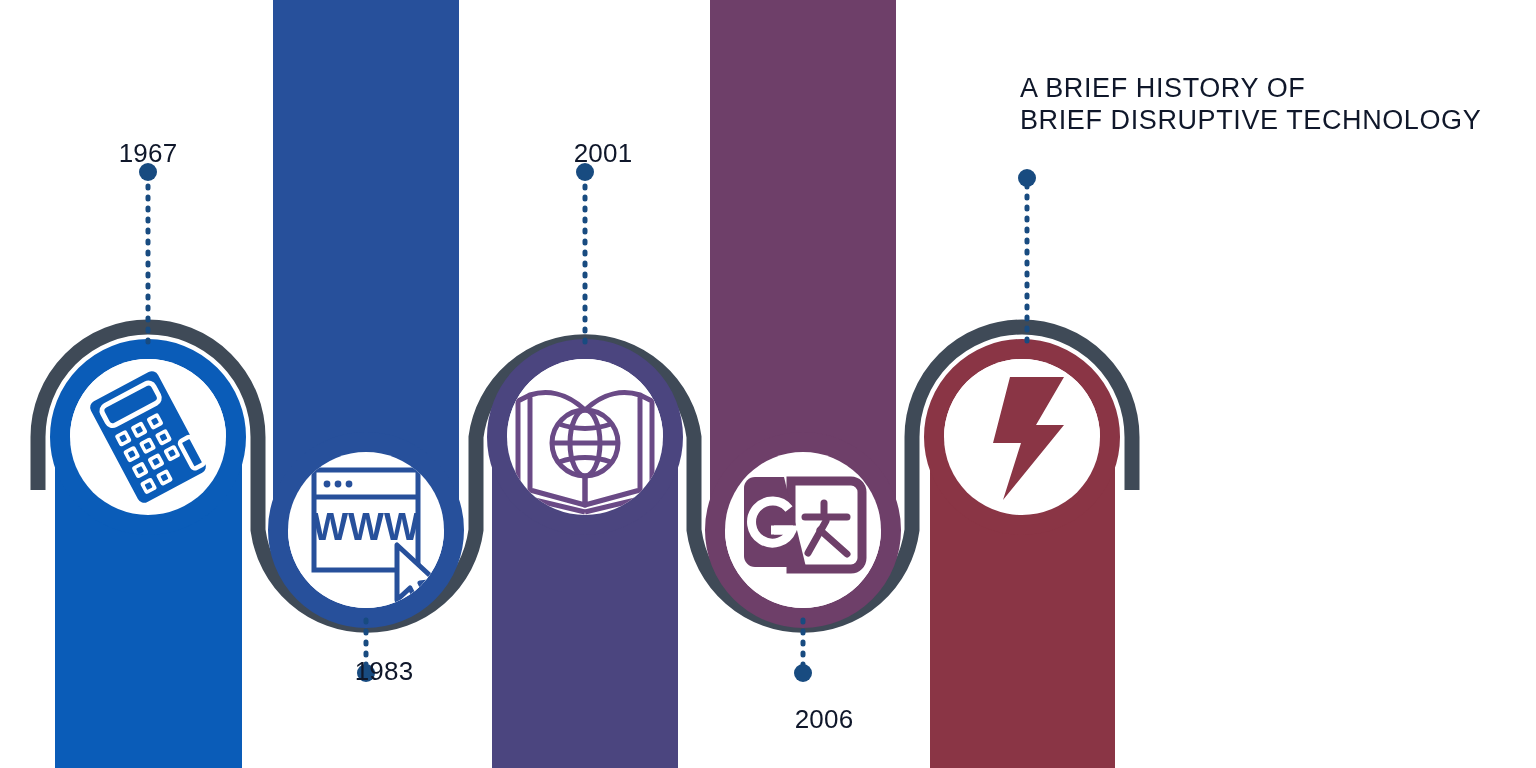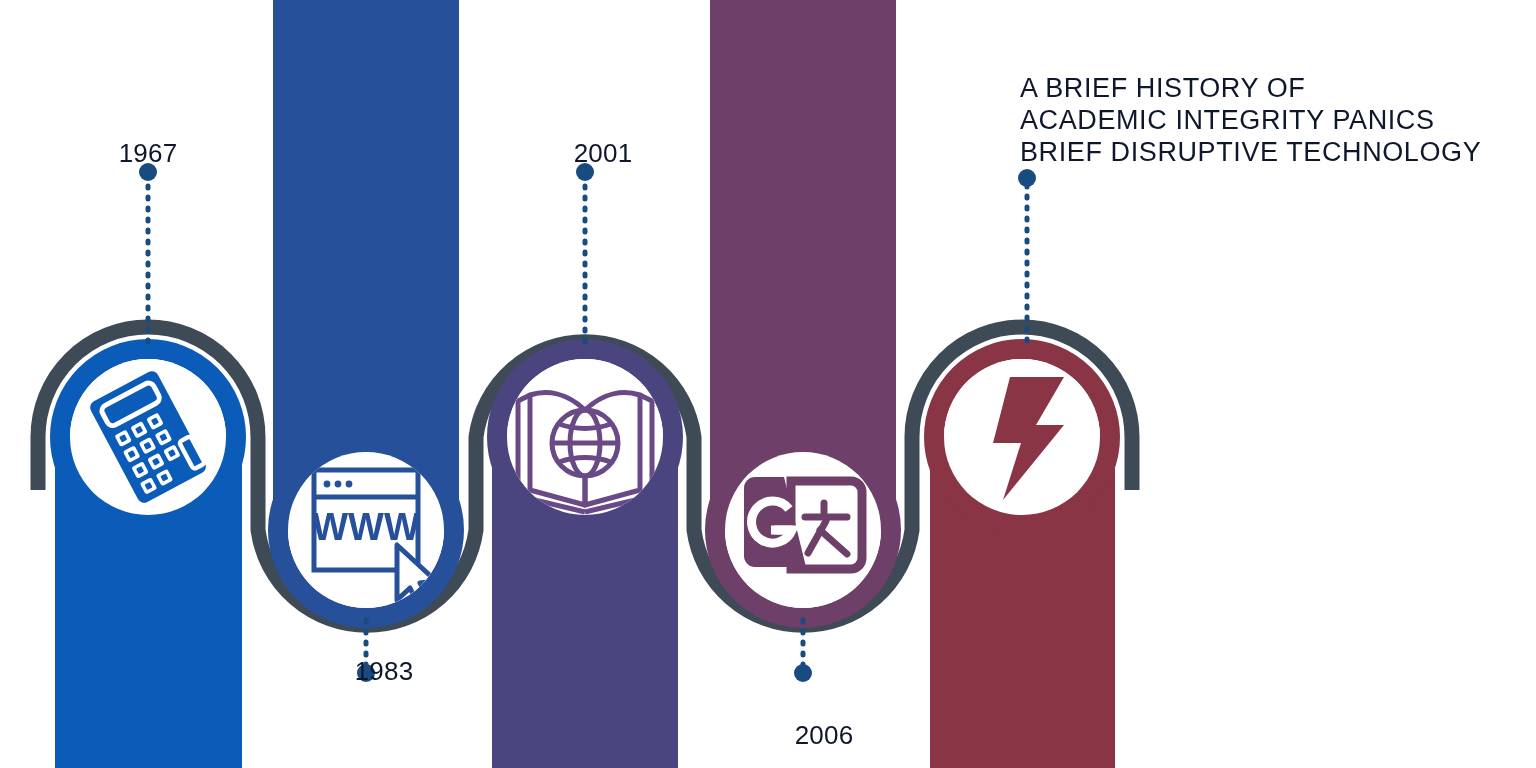--- a/index.html
+++ b/index.html
@@ -236,21 +236,20 @@
       <g>
         <line x1="1027" y1="185" x2="1027" y2="348" stroke="#184b80" stroke-width="5" stroke-dasharray="2 9" stroke-linecap="round"></line>
         <circle cx="1027" cy="178" r="9" fill="#184b80"></circle>
       </g>
     </g>
   </svg>
 
   <div class="year-label" style="left:148px; top:138px;">1967</div>
   <div class="year-label" style="left:384px; top:656px;">1983</div>
   <div class="year-label" style="left:603px; top:138px;">2001</div>
-  <div class="year-label" style="left:824px; top:720px;">2006</div>
+  <div class="year-label" style="left:824px; top:704px;">2006</div>
 
   <div id="title-block">
     <span class="title-line">A BRIEF HISTORY OF</span>
-    <span class="title-line">ACADEMIC INTEGRITY PANICS</span>
     <span class="title-line">BRIEF DISRUPTIVE TECHNOLOGY</span>
   </div>
 
 </div>
 
 </body></html>

